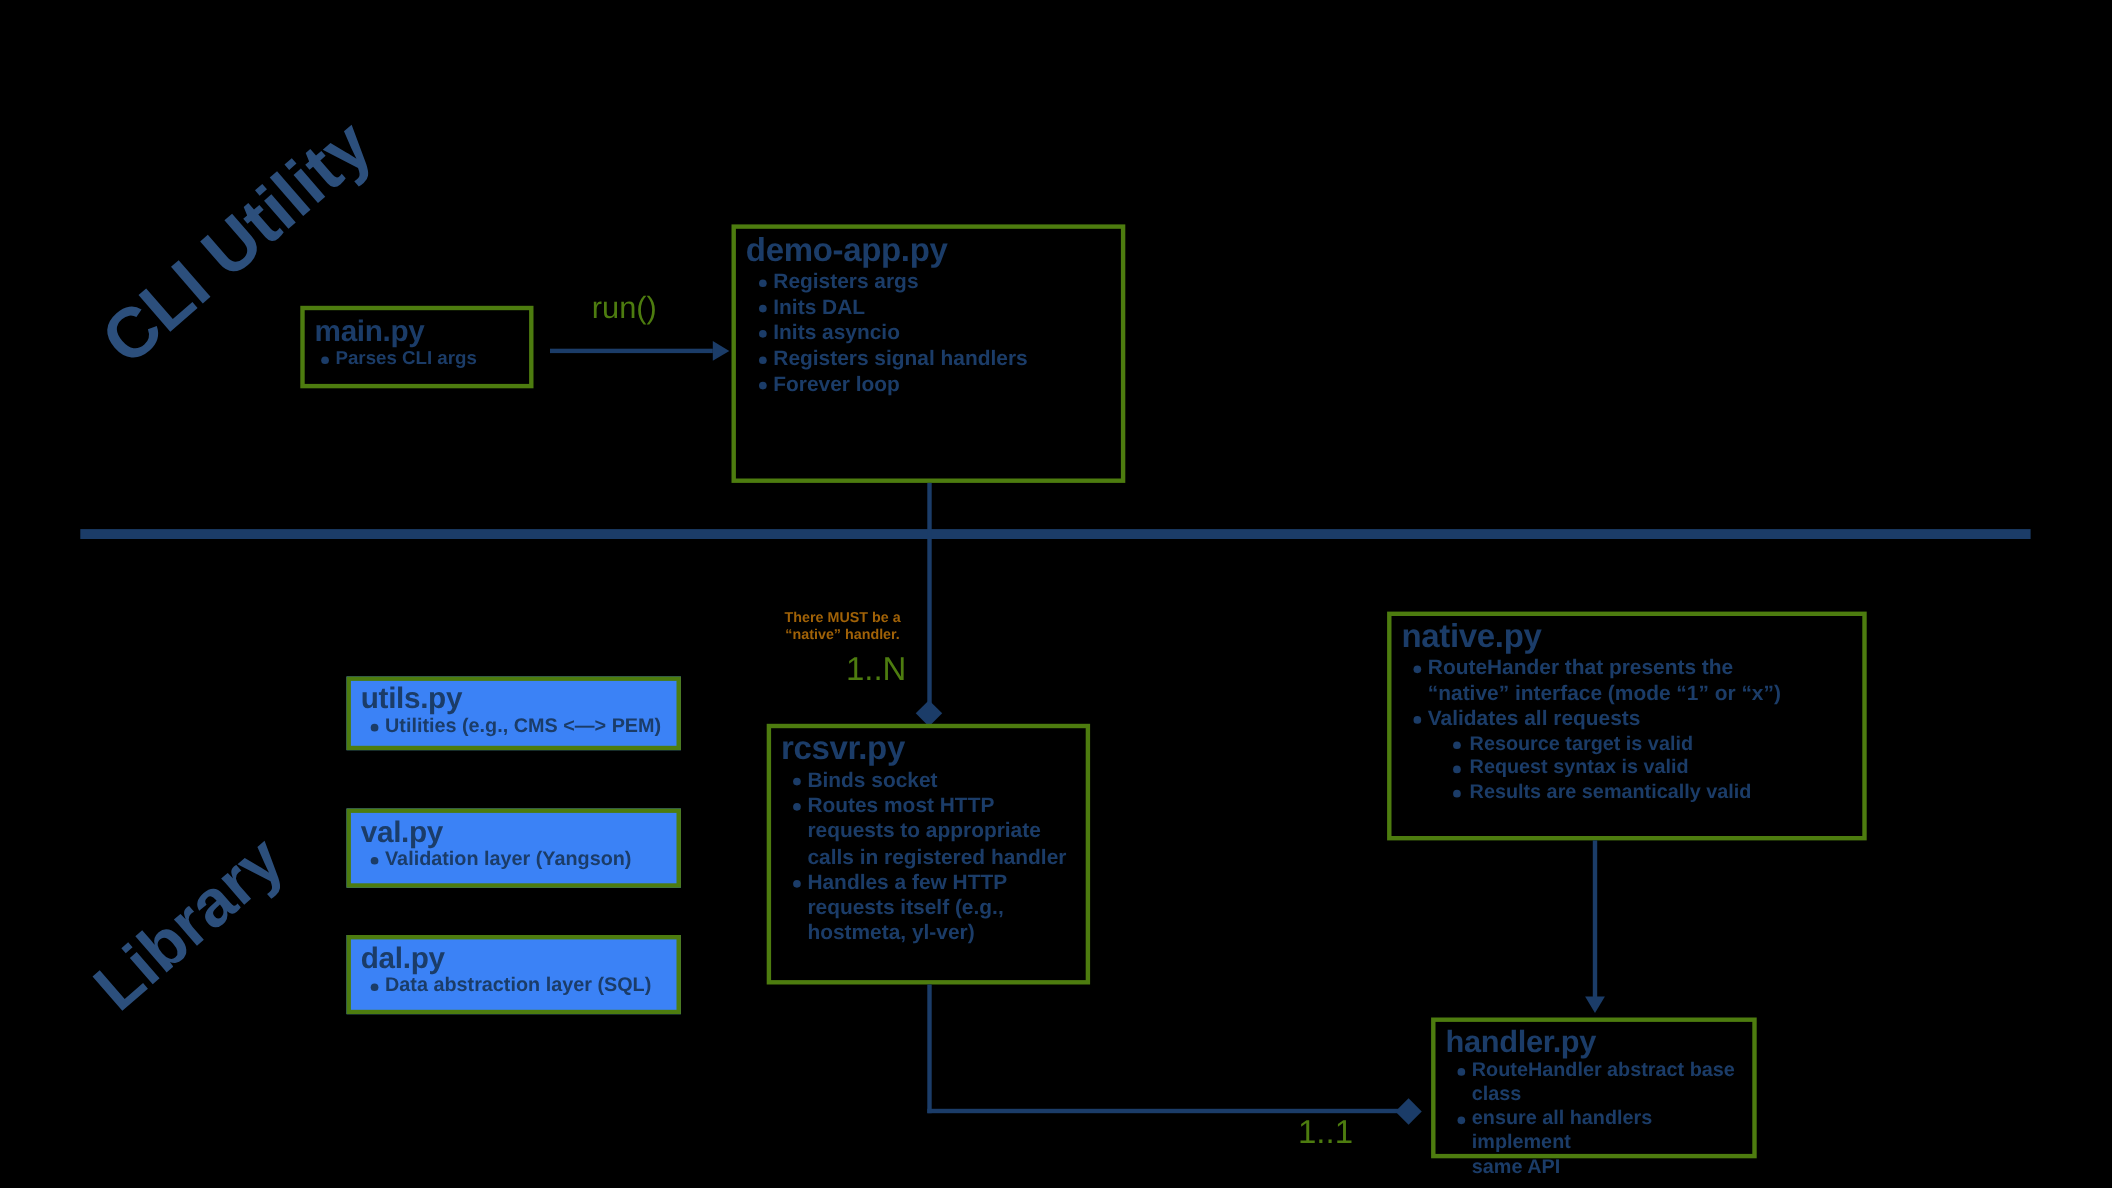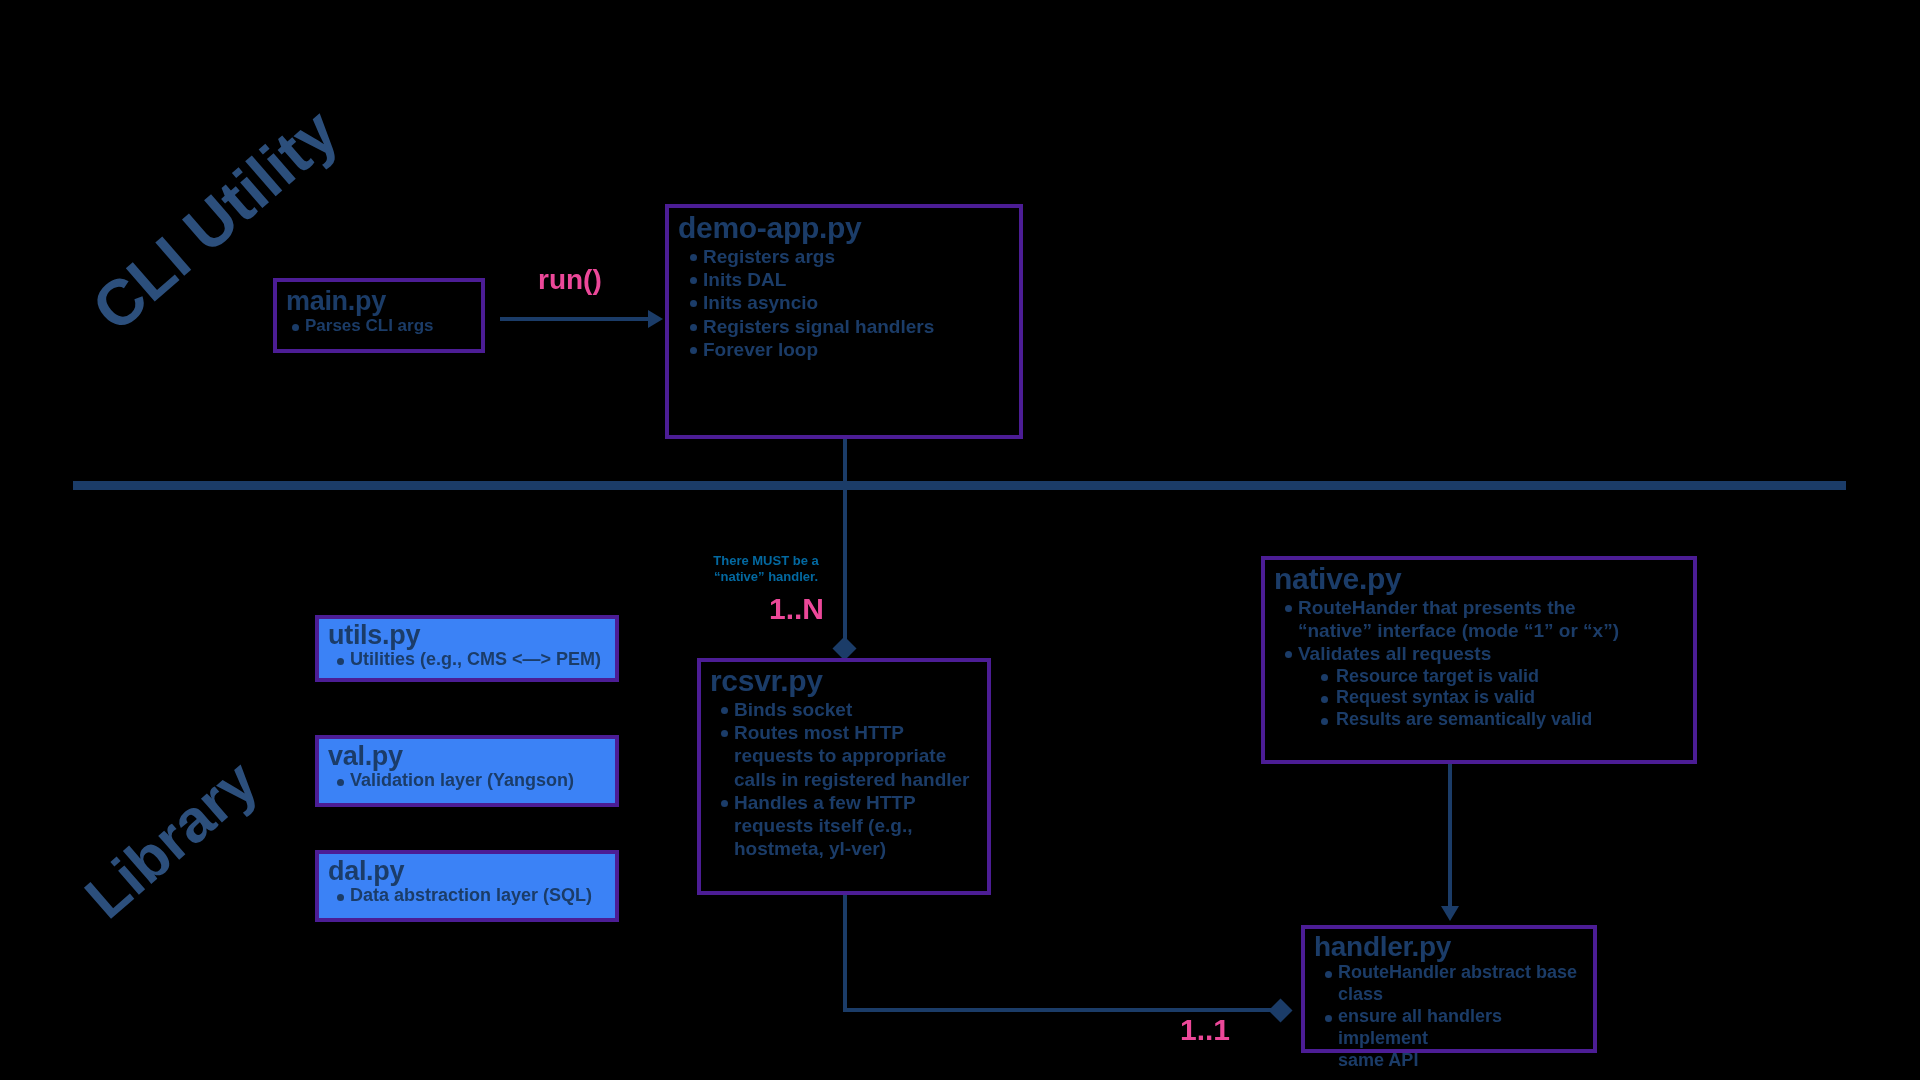--- a/index.html
+++ b/index.html
@@ -1,21 +1,21 @@
 <!DOCTYPE html>
 <html><head>
 <meta charset="utf-8">
 <style>
   html,body{margin:0;padding:0;background:#000;}
   body{width:1920px;height:1080px;position:relative;overflow:hidden;
        font-family:"Liberation Sans",sans-serif;}
   .stage{position:absolute;left:0;top:0;width:1920px;height:1080px;}
 
   
-  .box{position:absolute;border:4px solid #4c1d95;box-sizing:border-box;}
+  .box{position:absolute;border:4px solid #4d7c0f;box-sizing:border-box;}
   .box.filled{background:#3b82f6;}
   .box .title{color:#1b3c68;font-weight:bold;letter-spacing:-0.3px;line-height:1.0;}
   .box ul{margin:0;padding:0;list-style:none;}
   .box li{color:#1b3c68;font-weight:bold;position:relative;
           padding-left:14px;line-height:1.22;}
   .box li:before{content:"";position:absolute;left:1px;top:0.48em;
           width:7px;height:7px;border-radius:50%;background:#1b3c68;}
   .box li.sub{padding-left:16px;}
   .box li.cont{padding-left:14px;}
   .box li.cont:before{display:none;}
@@ -58,26 +58,26 @@
   #divider{position:absolute;left:73px;top:481px;width:1773px;height:9px;
            background:#1b3c68;}
 
   
   .rot{position:absolute;color:#2c4f7c;font-weight:bold;white-space:nowrap;
        transform-origin:left top;}
   #label-cli{left:78px;top:290px;font-size:64px;transform:rotate(-41deg);}
   #label-lib{left:72px;top:880px;font-size:60px;transform:rotate(-41deg);}
 
   
-  .elabel{position:absolute;color:#ec4899;font-weight:bold;white-space:nowrap;}
+  .elabel{position:absolute;color:#4d7c0f;font-weight:normal;white-space:nowrap;}
   #label-run{left:538px;top:264px;font-size:28px;}
   #label-1n{left:769px;top:592px;font-size:30px;}
   #label-11{left:1180px;top:1013px;font-size:30px;}
   #note-native{position:absolute;left:700px;top:553px;width:132px;
-       color:#0369a1;font-size:13px;font-weight:bold;text-align:center;
+       color:#a16207;font-size:13px;font-weight:bold;text-align:center;
        line-height:1.22;}
 
   
   .ln{position:absolute;background:#1b3c68;}
   .diamond{position:absolute;width:17px;height:17px;background:#1b3c68;
            transform:rotate(45deg);}
   .arrowhead-r{position:absolute;width:0;height:0;
            border-top:9px solid transparent;border-bottom:9px solid transparent;
            border-left:15px solid #1b3c68;}
   .arrowhead-d{position:absolute;width:0;height:0;

